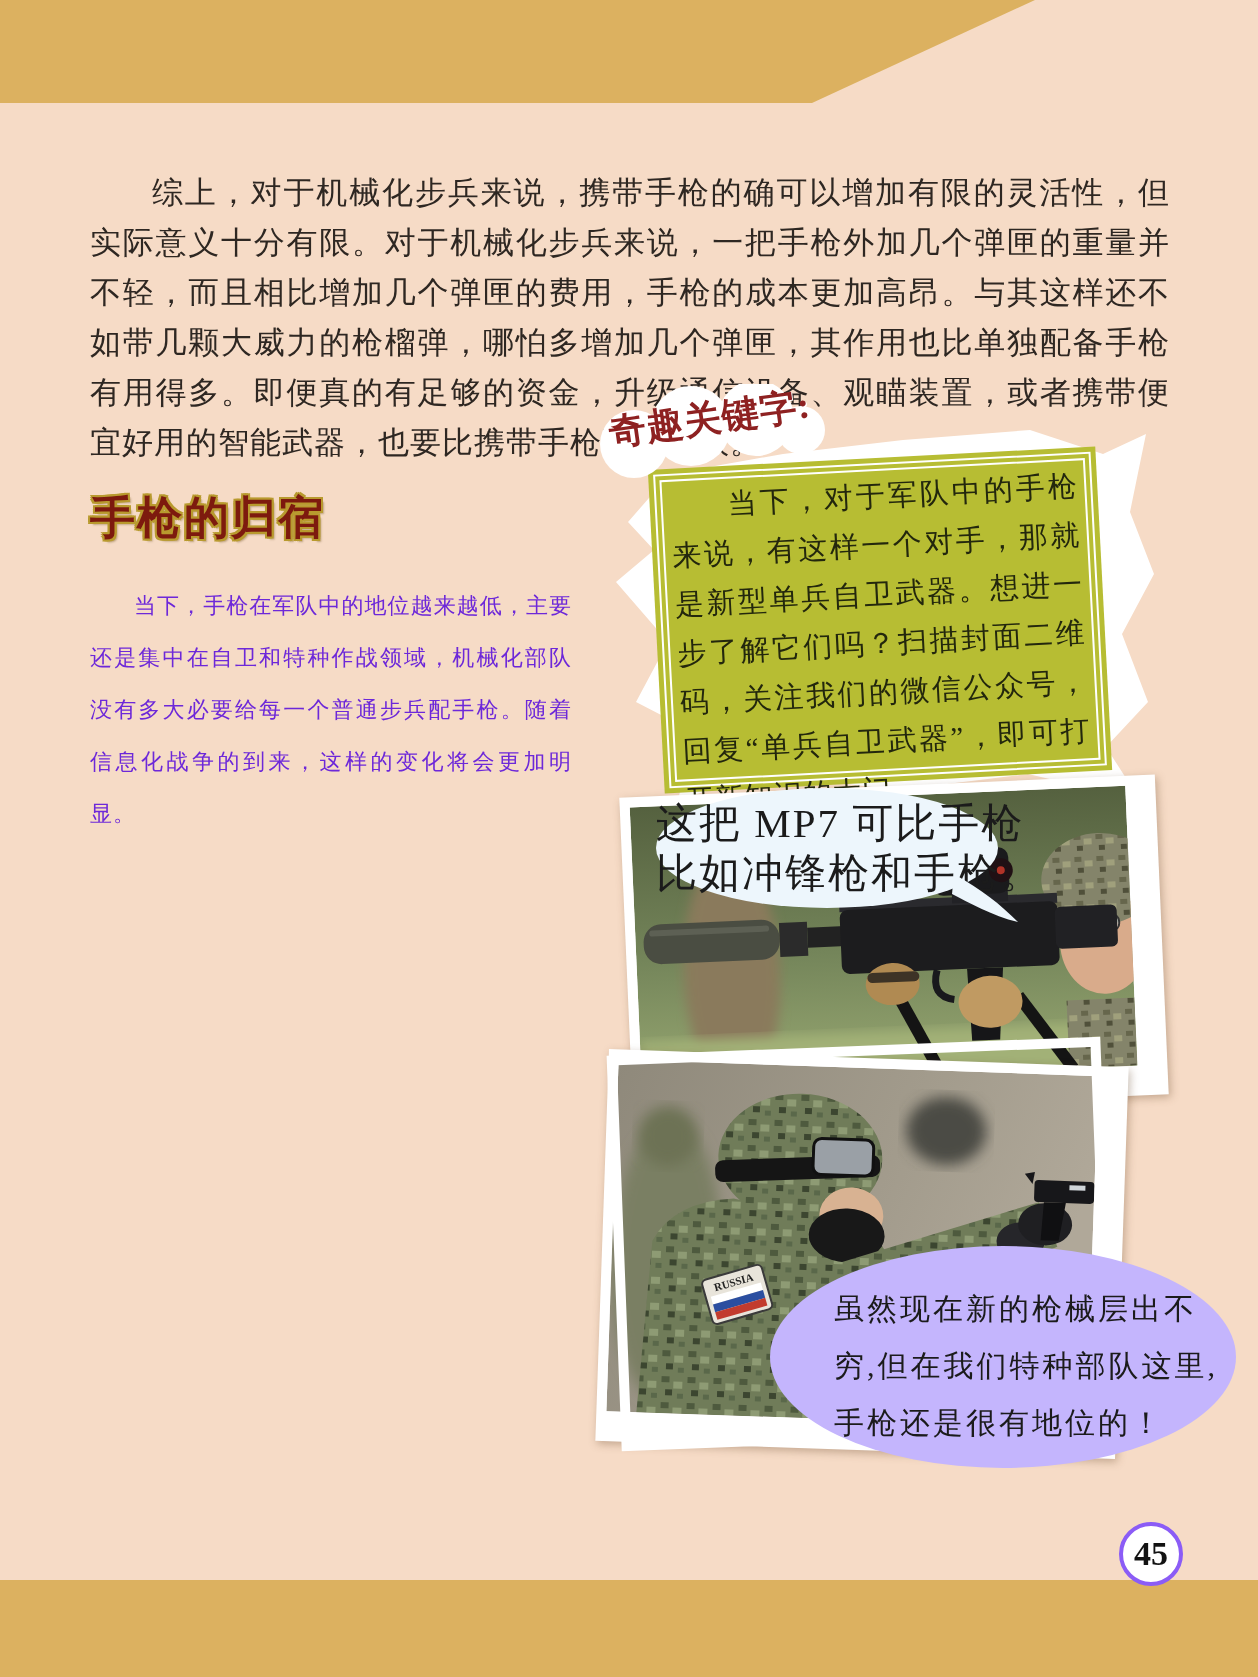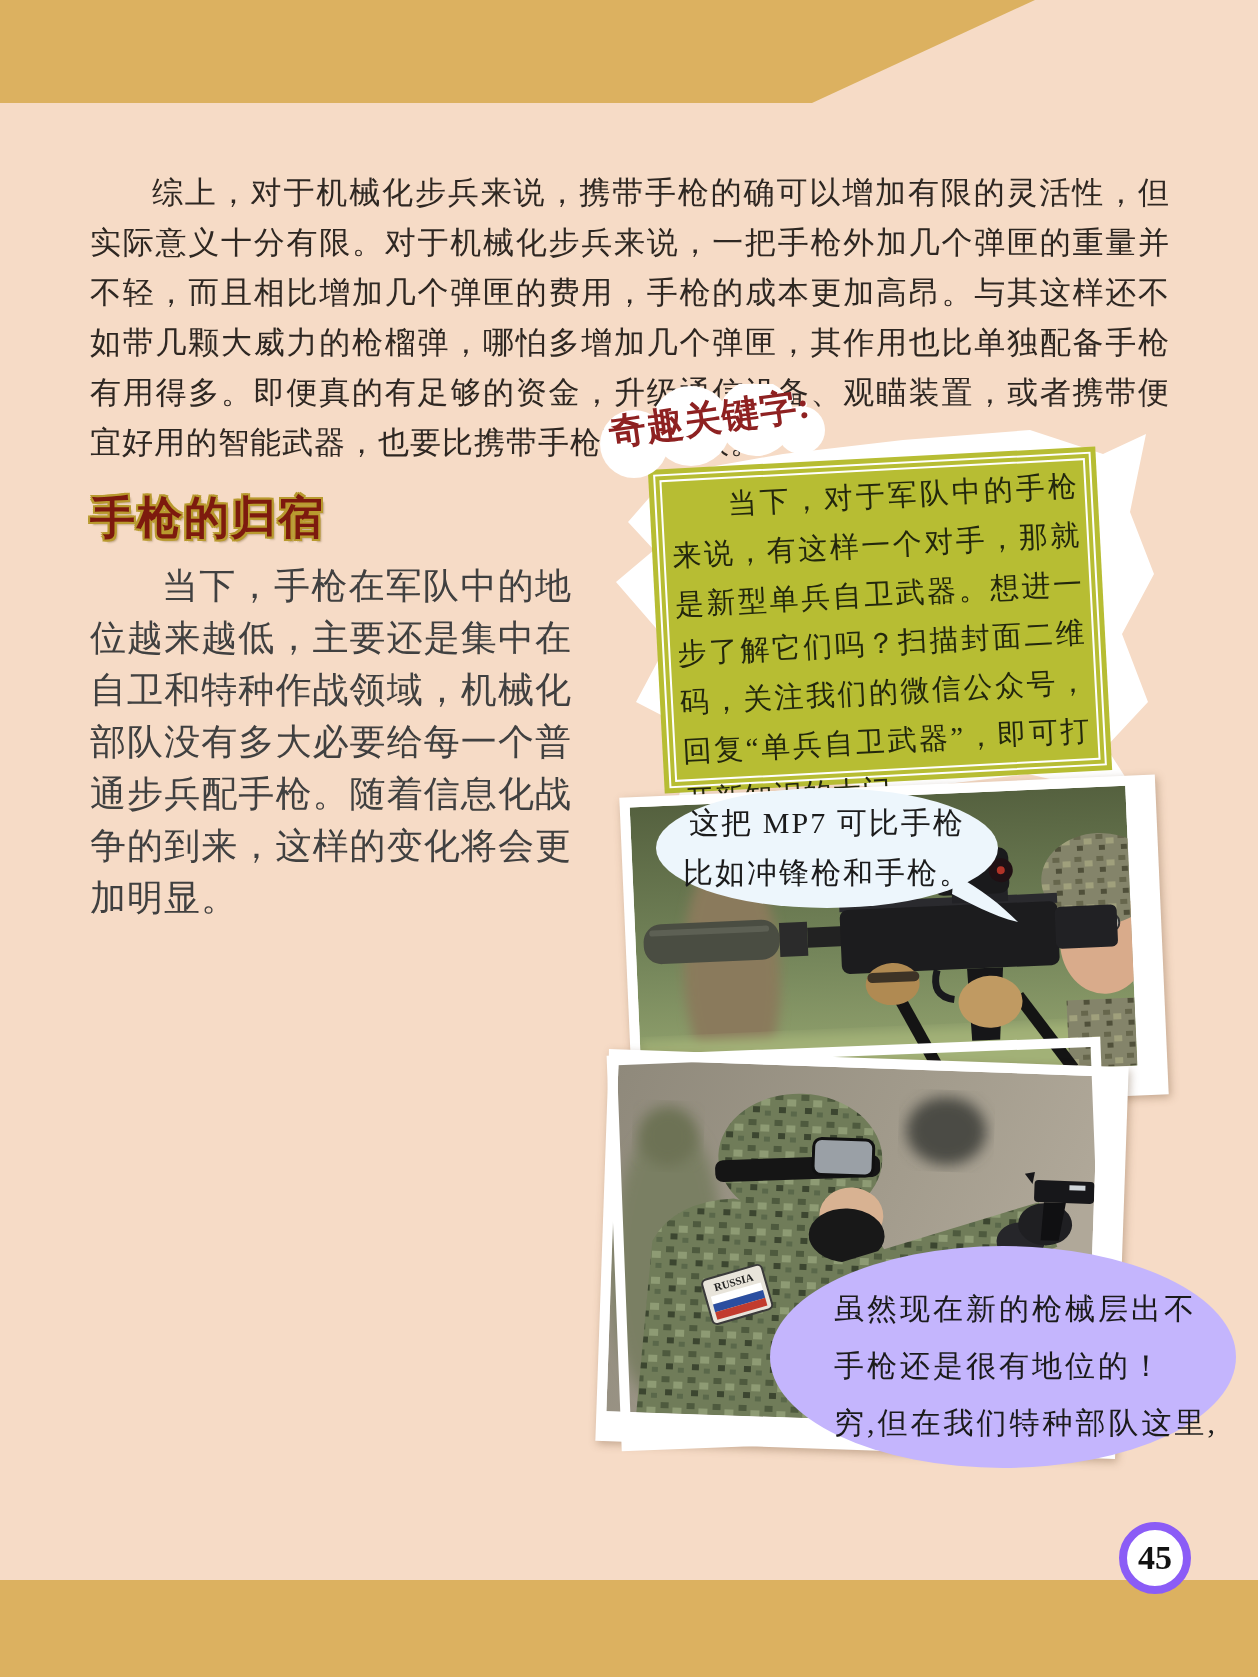--- a/index.html
+++ b/index.html
@@ -24,22 +24,22 @@
     font-size:31px; line-height:50px; color:#2e2722;
     text-align:justify; text-indent:2em; letter-spacing:1px;
   }
   .section-heading{
     position:absolute; left:90px; top:488px; margin:0;
     font-size:45px; font-weight:bold; color:#7d1a0e; letter-spacing:2px;
     text-shadow:-2px -2px 0 #b89a2e,2px -2px 0 #b89a2e,-2px 2px 0 #b89a2e,2px 2px 0 #b89a2e,
       -2px 0 0 #b89a2e,2px 0 0 #b89a2e,0 -2px 0 #b89a2e,0 2px 0 #b89a2e,3px 3px 2px rgba(90,60,0,.35);
   }
   .left-col{
-    position:absolute; left:90px; top:560px; width:482px;
-    font-size:36px; line-height:52px; color:#404040;
+    position:absolute; left:90px; top:580px; width:482px;
+    font-size:22px; line-height:52px; color:#6d28d9;
     text-align:justify; letter-spacing:1px;
   }
   .left-col p{margin:0; text-indent:2em;}
   
   .burst{position:absolute; left:598px; top:402px; z-index:2;}
   .callout-box{
     position:absolute; left:656px; top:458px; width:448px; height:324px;
     background:#b7bd33; transform:rotate(-3deg); z-index:3;
   }
   .callout-line1{position:absolute; inset:5px; border:2px solid #fff;}
@@ -69,32 +69,32 @@
   .photo-frame svg{display:block;}
   
   .bubble{
     position:absolute; border-radius:50%; z-index:6;
     color:#1b1b1b;
   }
   .bubble1{
     left:656px; top:788px; width:342px; height:120px; background:#edf6fc;
     text-align:center; padding-top:10px; box-sizing:border-box;
   }
-  .bubble1 .line{font-size:30px; line-height:50px; letter-spacing:2px; white-space:nowrap;}
+  .bubble1 .line{font-size:41px; line-height:50px; letter-spacing:2px; white-space:nowrap;}
   .bubble1-tail{position:absolute; left:952px; top:872px; z-index:6;}
   .bubble2{
     left:770px; top:1246px; width:466px; height:222px; background:#c4b5fd;
     box-sizing:border-box; padding:34px 0 0 64px;
   }
   .bubble2 .line{font-size:30px; line-height:57px; letter-spacing:3px; white-space:nowrap;}
   .bubble2-tail{position:absolute; left:880px; top:1278px; z-index:6;}
   
   .page-number{
     position:absolute; left:1119px; top:1522px; width:56px; height:56px; z-index:7;
-    background:#fff; border:8px solid #8b5cf6; border-radius:50%;
+    background:#fff; border:4px solid #8b5cf6; border-radius:50%;
     display:flex; align-items:center; justify-content:center;
     font-size:34px; font-weight:bold; color:#121212;
   }
 </style>
 </head>
 <body>
 
 <div class="page">
 
   <div class="top-bar"></div>
@@ -242,21 +242,21 @@
       <path d="M418,110 l-8,-10 l10,-2 z" fill="#17171a"></path>
     </svg>
   </div>
   <div class="ghost-frame"></div>
 
   <svg class="bubble2-tail" width="180" height="110" viewBox="0 0 180 110">
     <path d="M45,4 C28,38 62,74 132,90 L176,104 C96,96 50,58 45,4 Z" fill="#eef6fc"></path>
   </svg>
   <div class="bubble bubble2">
     <div class="line">虽然现在新的枪械层出不</div>
+    <div class="line">穷,但在我们特种部队这里,</div>
     <div class="line">手枪还是很有地位的！</div>
-    <div class="line">穷,但在我们特种部队这里,</div>
   </div>
 
   <div class="page-number">
     <span>45</span>
   </div>
 
 </div>
 
 </body></html>

